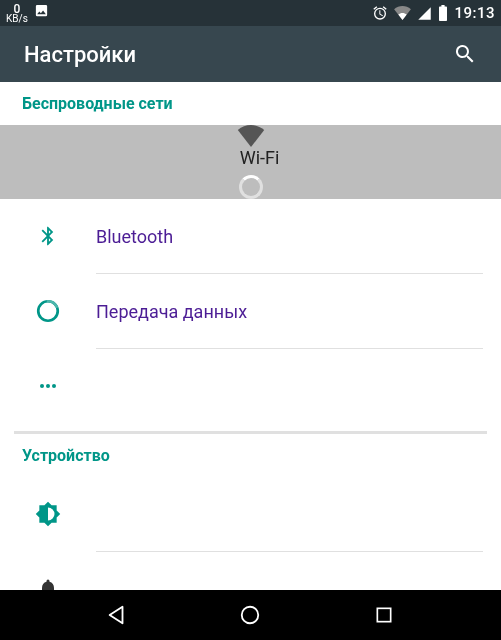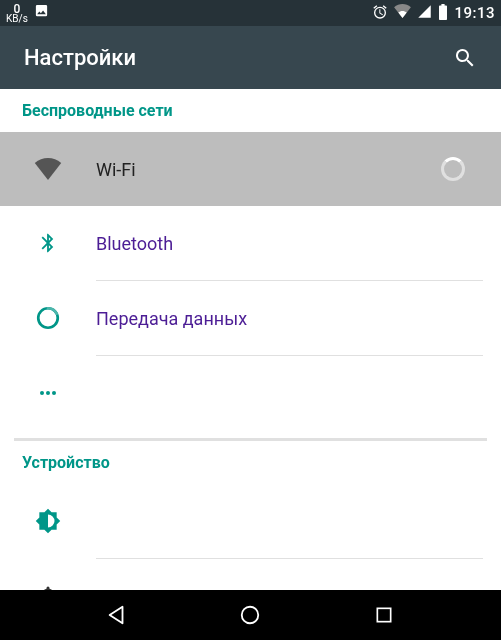--- a/index.html
+++ b/index.html
@@ -4,34 +4,34 @@
 <style>
   * { box-sizing: border-box; margin: 0; padding: 0; }
   html, body { width: 501px; height: 640px; font-family: Roboto, Arial, sans-serif; background: #fff; overflow: hidden; }
   .frame { width: 501px; height: 640px; position: relative; background: #fff; }
 
   .status-bar { height: 26px; background: #263238; color: #fff; display: flex; align-items: center; justify-content: space-between; padding: 0 6px; font-size: 11px; }
   .status-left { display: flex; align-items: flex-start; gap: 6px; }
   .net-speed { line-height: 1; text-align: center; }
   .net-speed .n { font-size: 12px; font-weight: 500; }
   .net-speed .u { font-size: 10px; margin-top: -1px; }
-  .status-right { display: flex; align-items: flex-start; gap: 6px; }
+  .status-right { display: flex; align-items: center; gap: 6px; }
   .clock { font-size: 15px; font-weight: 500; letter-spacing: 0.5px; }
   .sb-icon { display: inline-flex; }
 
-  .app-bar { height: 63px; background: #37474F; color: #fff; display: flex; align-items: center; justify-content: space-between; padding: 0 16px 0 24px; }
+  .app-bar { height: 56px; background: #37474F; color: #fff; display: flex; align-items: center; justify-content: space-between; padding: 0 16px 0 24px; }
   .app-title { font-size: 22px; font-weight: 500; }
   .search-btn { width: 40px; height: 40px; display: flex; align-items: center; justify-content: center; background: none; border: none; cursor: pointer; }
 
   .content { height: calc(640px - 26px - 56px - 50px); overflow: hidden; background: #fff; }
 
   .section-header { padding: 12px 22px 12px 22px; color: #009688; font-size: 16px; font-weight: 700; }
 
   .row { display: flex; align-items: center; height: 74px; padding: 0 18px; }
-  .row.selected { background: #bdbdbd; }
+  .row.selected { background: #bdbdbd; flex-direction: column; }
   .row .iconwrap { width: 60px; display: flex; justify-content: center; }
   .row .label { flex: 1; font-size: 18px; color: #4c1d95; padding-left: 18px; }
   .row.selected .label { color: #222; }
   .spinner-wrap { width: 60px; display: flex; justify-content: center; }
   .spinner { width: 24px; height: 24px; border: 3px solid #e0e0e0; border-top-color: #fff; border-radius: 50%; }
 
   .divider { height: 1px; background: #e0e0e0; margin-left: 96px; margin-right: 18px; }
   .section-divider { height: 3px; background: #e0e0e0; margin: 8px 14px 0 14px; }
 
   .nav-bar { position: absolute; bottom: 0; left: 0; right: 0; height: 50px; background: #000; display: flex; align-items: center; justify-content: space-around; padding: 0 50px; }

